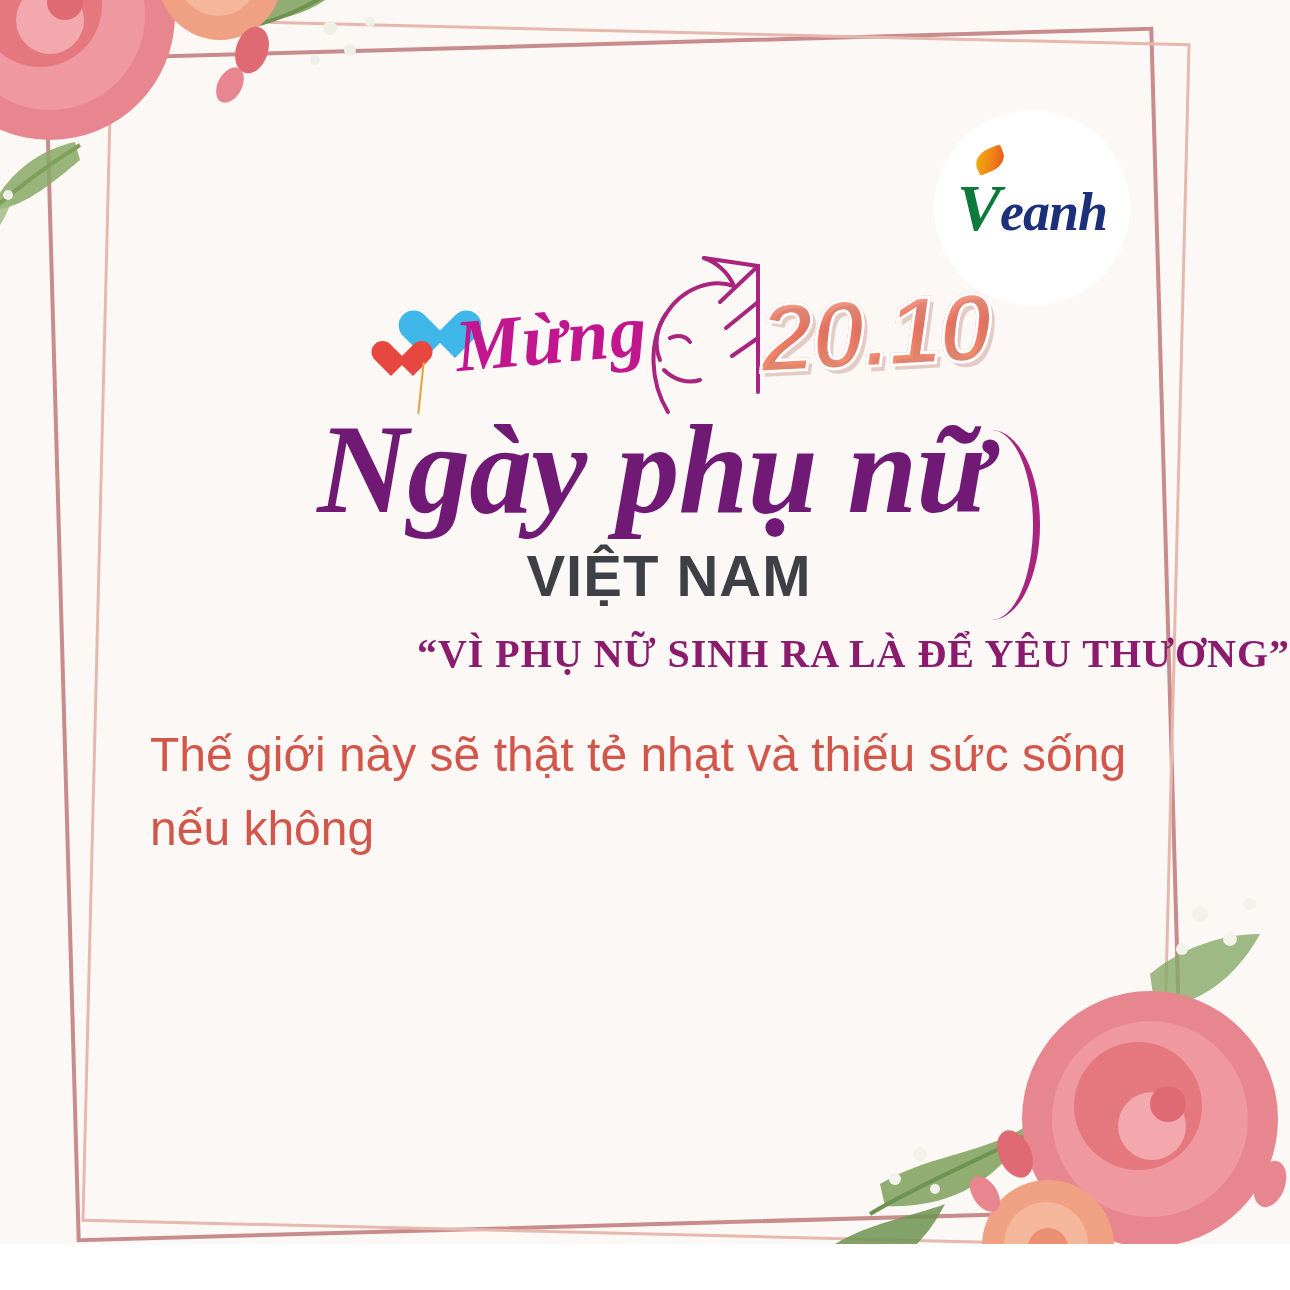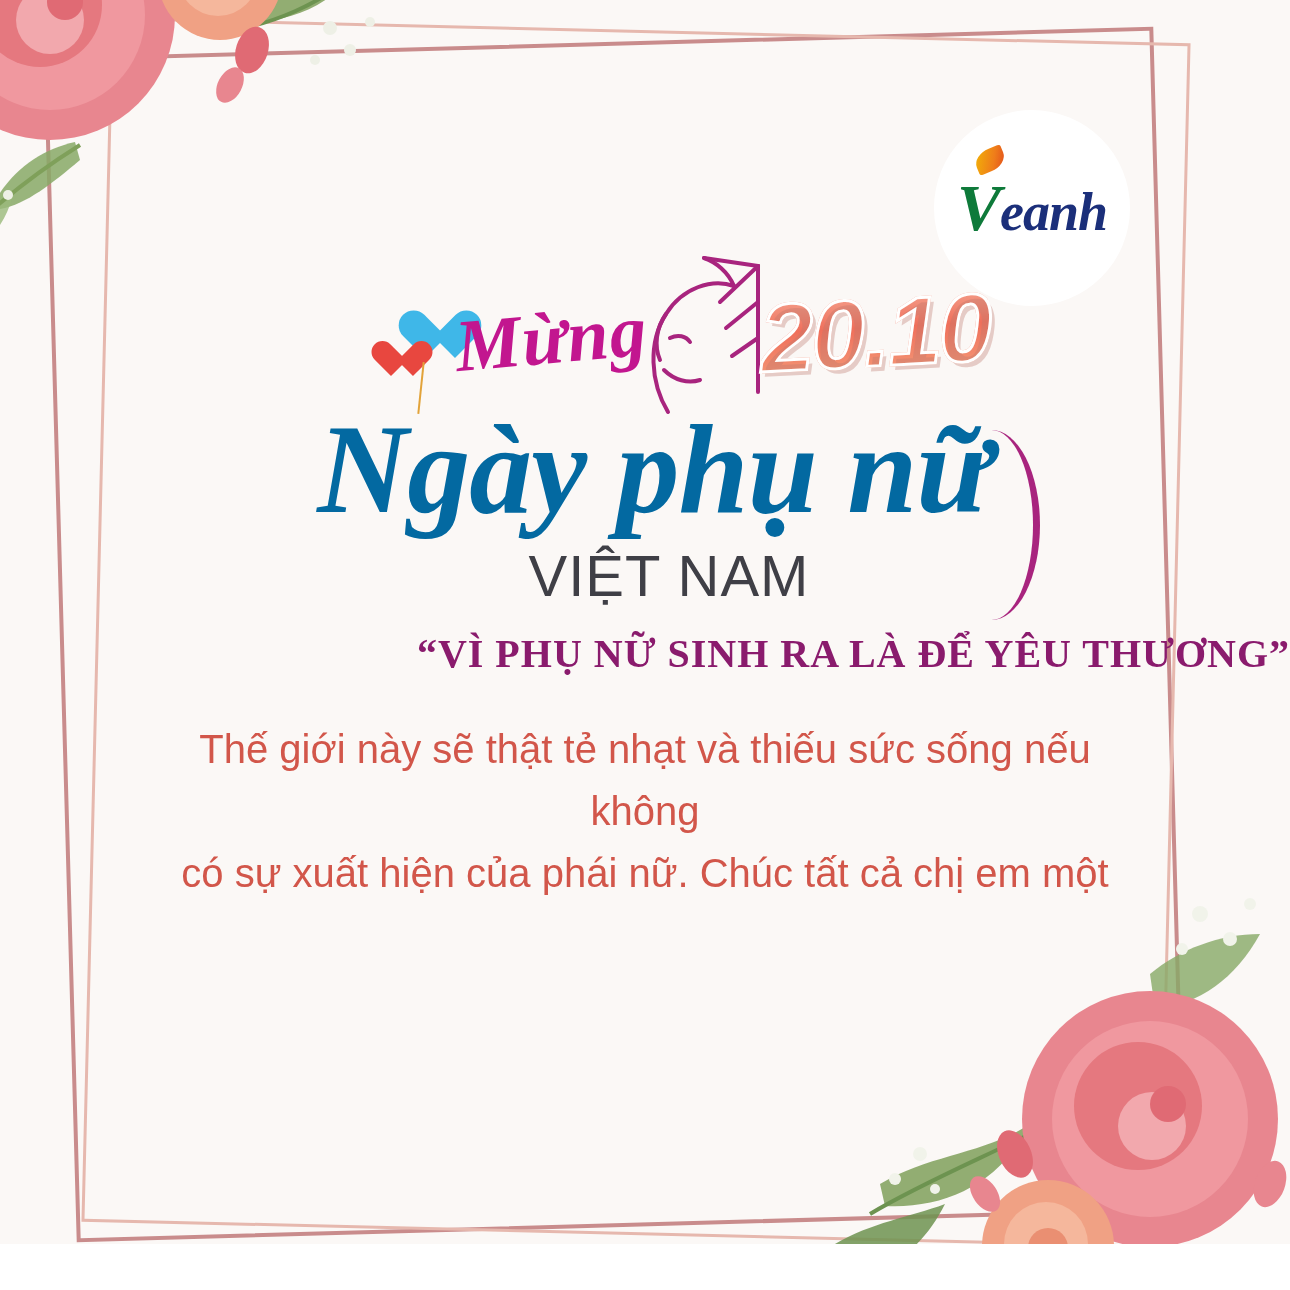--- a/index.html
+++ b/index.html
@@ -178,38 +178,38 @@
     transform: rotate(-3deg);
   }
 
   .line-main {
     margin-top: -6px;
     font-family: "Liberation Serif", serif;
     font-style: italic;
     font-weight: bold;
     font-size: 126px;
     line-height: 1.05;
-    color: #0369a1;
+    color: #701a75;
     letter-spacing: -1px;
     padding-left: 18px;
   }
   .swoosh {
     position: absolute;
     right: 250px;
     top: 180px;
     width: 90px;
     height: 190px;
     border-right: 7px solid #a8247e;
     border-radius: 0 50% 50% 0 / 0 50% 50% 0;
     pointer-events: none;
   }
   .line-sub {
     margin-top: 6px;
     font-family: "Liberation Sans", sans-serif;
-    font-weight: normal;
+    font-weight: bold;
     font-size: 58px;
     color: #3f3f46;
     letter-spacing: 1px;
     margin-left: 48px;
   }
 
   .quote {
     position: absolute;
     left: 0; right: 0;
     top: 630px;
@@ -219,23 +219,23 @@
     font-size: 40px;
     letter-spacing: 1px;
     color: #8a1b6d;
   }
 
   .body-text {
     position: absolute;
     left: 150px;
     right: 150px;
     top: 718px;
-    text-align: center;
+    text-align: left;
     font-family: "Liberation Sans", sans-serif;
-    font-size: 40px;
+    font-size: 48px;
     line-height: 1.55;
     color: #d2564a;
   }
 </style>
 </head>
 <body>
 
 <div class="card">
 
   <div class="frame-outer"></div>
@@ -361,16 +361,15 @@
 
     <div class="line-main">Ngày phụ nữ</div>
     <div class="swoosh"></div>
     <div class="line-sub">VIỆT NAM</div>
   </div>
 
   <div class="quote">“VÌ PHỤ NỮ SINH RA LÀ ĐỂ YÊU THƯƠNG”</div>
 
   <div class="body-text">
     <div>Thế giới này sẽ thật tẻ nhạt và thiếu sức sống nếu không</div>
-    <div>có sự xuất hiện của phái nữ. Chúc tất cả chị em một</div>
   </div>
 
 </div>
 
 </body></html>

